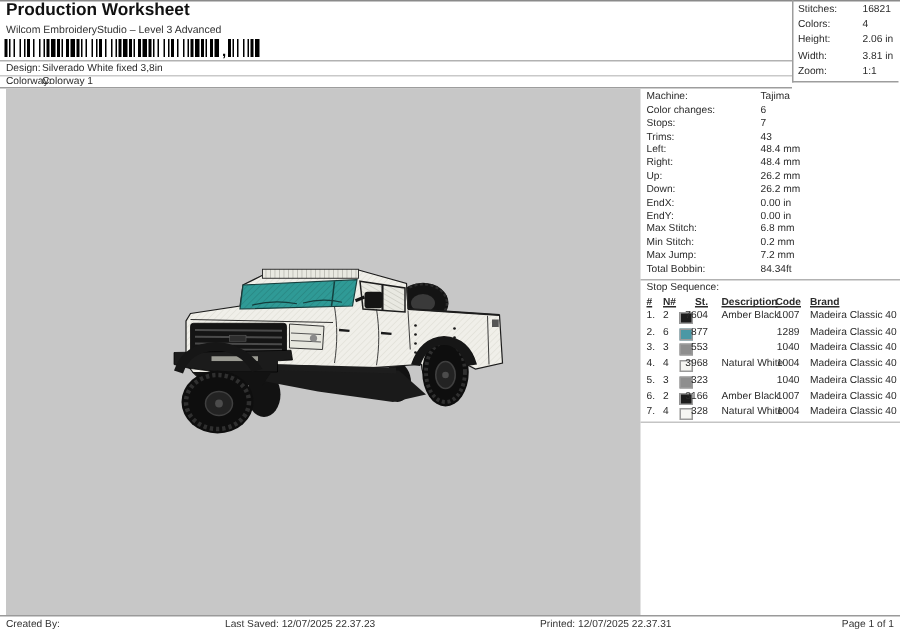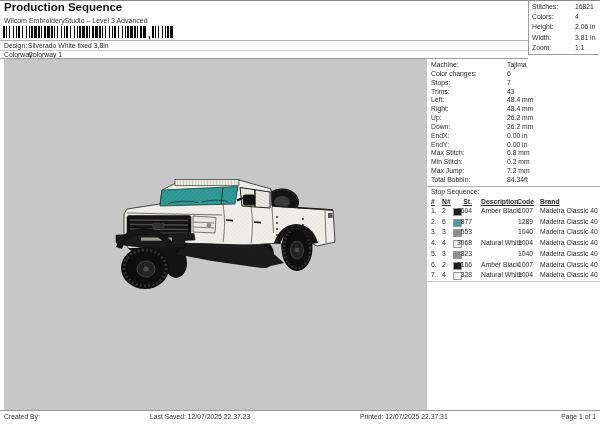--- a/index.html
+++ b/index.html
@@ -50,21 +50,21 @@
   .canvas{left:4px;top:59px;width:423px;height:351px;background:#c7c7c7}
 
   
   .footer-text{font-size:6.8px;color:#333;white-space:nowrap}
 </style>
 </head>
 <body>
 
 <div class="hline" style="left:0;top:0;width:600px;background:#8a8a8a"></div>
 
-<div class="abs title">Production Sequence</div>
+<div class="abs title">Production Worksheet</div>
 <div class="abs subtitle">Wilcom EmbroideryStudio – Level 3 Advanced</div>
 
 <div class="abs barcode">
   <span class="g1" style="display:flex">
       <span class="bar" style="width: 2px;"></span>
       <span class="gap" style="width: 1px;"></span>
       <span class="bar" style="width: 1px;"></span>
       <span class="gap" style="width: 2px;"></span>
       <span class="bar" style="width: 1px;"></span>
       <span class="gap" style="width: 3px;"></span>

